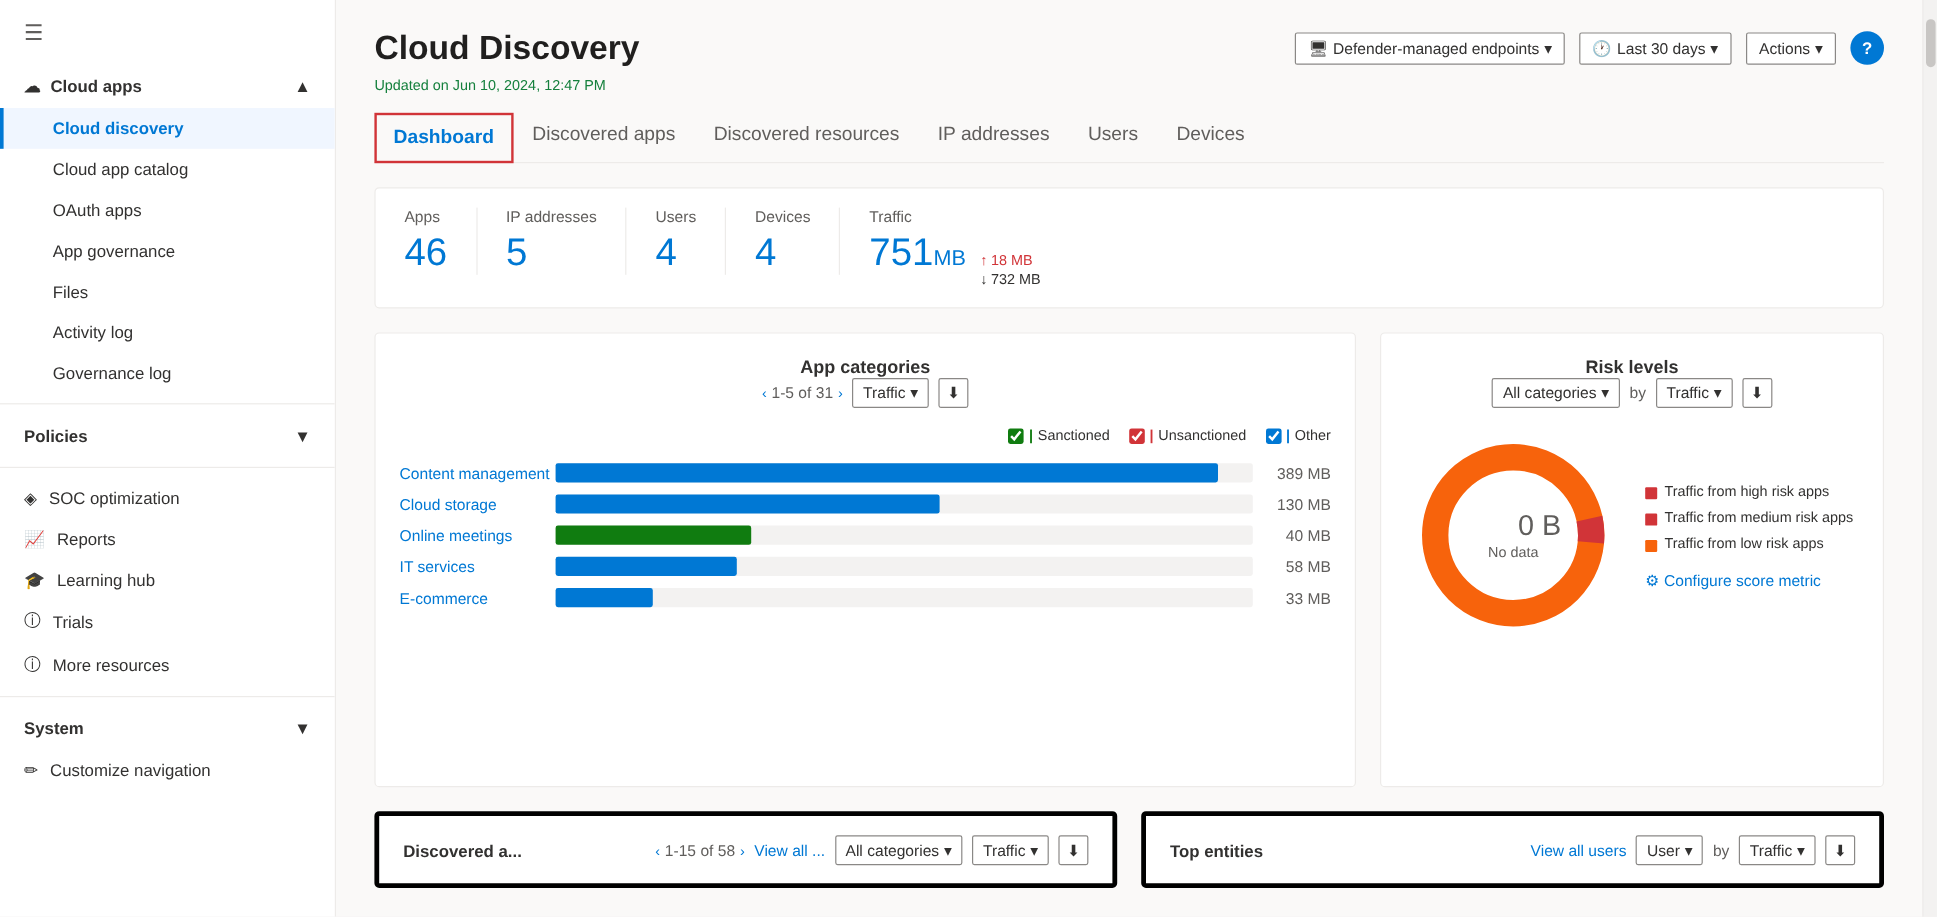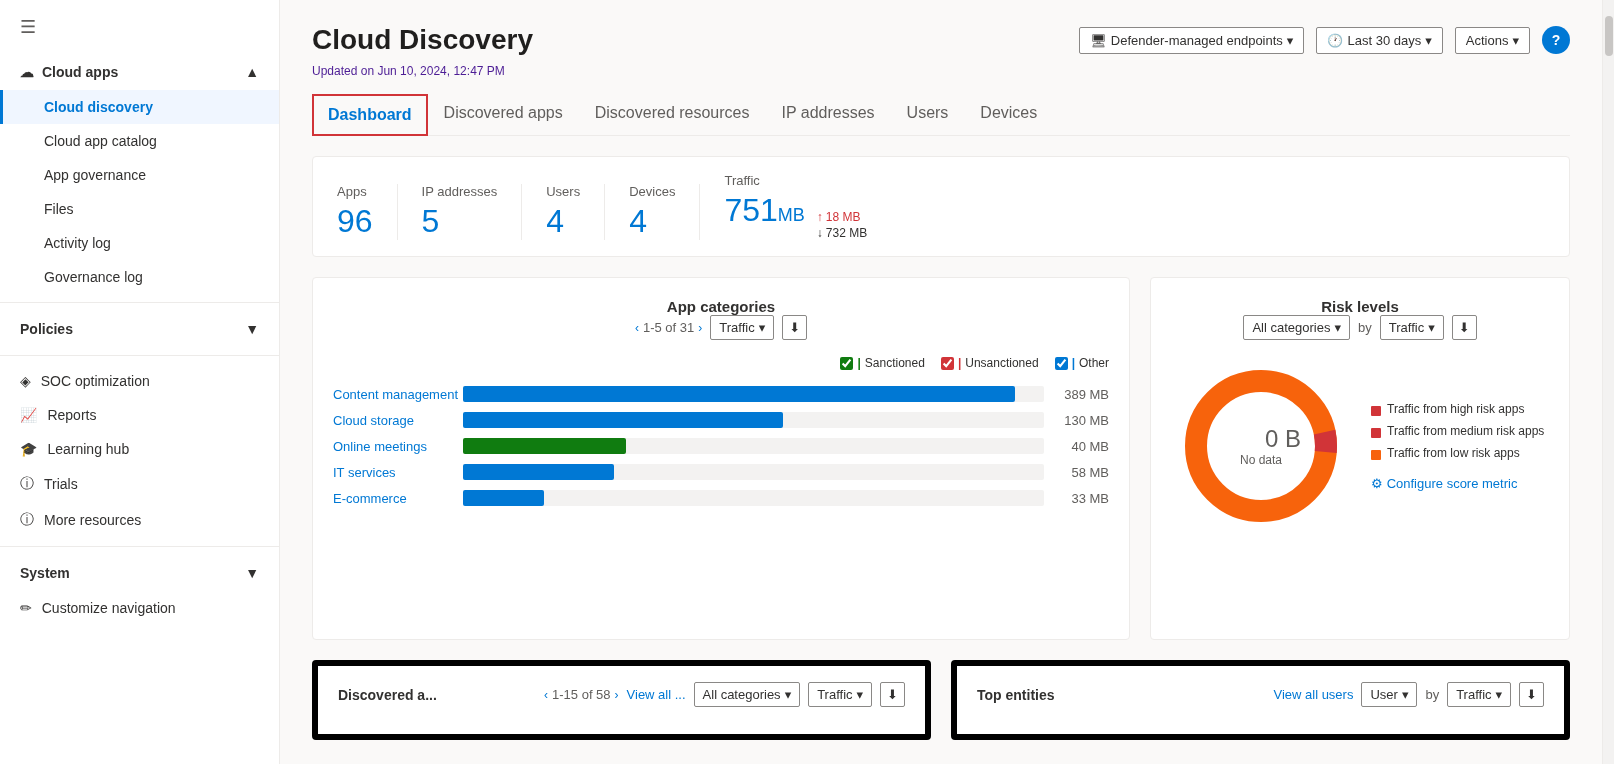--- a/index.html
+++ b/index.html
@@ -82,32 +82,32 @@
       display: flex; align-items: center; gap: 4px;
       padding: 5px 10px; border: 1px solid #8a8886; border-radius: 2px;
       background: #fff; cursor: pointer; font-size: 13px; color: #323130;
     }
     .help-btn {
       width: 28px; height: 28px; border-radius: 50%; background: #0078d4;
       color: #fff; display: flex; align-items: center; justify-content: center;
       cursor: pointer; font-weight: 700; font-size: 14px;
     }
 
-    .updated-text { font-size: 12px; color: #4c1d95; margin-bottom: 16px; }
+    .updated-text { font-size: 12px; color: #15803d; margin-bottom: 16px; }
 
     
     .tabs { display: flex; gap: 0; border-bottom: 1px solid #edebe9; margin-bottom: 20px; }
     .tab {
       padding: 10px 16px; cursor: pointer; font-size: 16px; color: #605e5c;
       border-bottom: 2px solid transparent; margin-bottom: -1px;
     }
 
     
     .stats-row {
-      display: flex; align-items: flex-end; gap: 0;
+      display: flex; align-items: flex-start; gap: 0;
       background: #fff; border: 1px solid #edebe9; border-radius: 4px;
       padding: 16px 24px; margin-bottom: 20px;
     }
     .stat-item {
       display: flex; flex-direction: column; align-items: flex-start;
       padding: 0 24px; border-right: 1px solid #edebe9;
     }
     .stat-item:first-child { padding-left: 0; }
     .stat-item:last-child { border-right: none; }
     .stat-label { font-size: 13px; color: #605e5c; margin-bottom: 4px; }
@@ -166,22 +166,22 @@
     .donut-center-value { font-size: 24px; font-weight: 300; color: #605e5c; margin-left: 44px; }
     .donut-center-label { font-size: 12px; color: #605e5c; }
     .risk-legend { display: flex; flex-direction: column; gap: 8px; font-size: 12px; }
     .risk-legend-item { display: flex; align-items: flex-end; gap: 6px; }
     .risk-dot { width: 10px; height: 10px; display: inline-block; border-radius: 1px; }
     .configure-link { color: #0078d4; cursor: pointer; display: flex; align-items: center; gap: 4px; margin-top: 8px; font-size: 13px; }
 
     
     .bottom-cards-row { display: flex; gap: 20px; margin-top: 20px; }
     .bottom-card {
-      background: #fff; border: 6px solid #000000; border-radius: 4px;
-      padding: 16px 20px; flex: 1; height: 80px;
+      background: #fff; border: 4px solid #000000; border-radius: 4px;
+      padding: 16px 20px; flex: 1; height: 64px;
     }
     .bottom-card-header {
       display: flex; align-items: center; justify-content: space-between;
     }
     .bottom-card-title { font-size: 14px; font-weight: 600; }
 
     
     .sidebar::-webkit-scrollbar { width: 4px; }
     .sidebar::-webkit-scrollbar-thumb { background: #c8c6c4; border-radius: 2px; }
 
@@ -216,20 +216,23 @@
       <span>Cloud apps</span>
     </span>
     <span>▲</span>
   </div>
 
   <div class="sidebar-item active">
     <span>Cloud discovery</span>
   </div>
   <div class="sidebar-item">
     <span>Cloud app catalog</span>
+  </div>
+  <div class="sidebar-item">
+    <span>OAuth apps</span>
   </div>
   <div class="sidebar-item">
     <span>App governance</span>
   </div>
   <div class="sidebar-item">
     <span>Files</span>
   </div>
   <div class="sidebar-item">
     <span>Activity log</span>
   </div>
@@ -310,21 +313,21 @@
     <div class="tab">Discovered apps</div>
     <div class="tab">Discovered resources</div>
     <div class="tab">IP addresses</div>
     <div class="tab">Users</div>
     <div class="tab">Devices</div>
   </div>
 
   <div class="stats-row">
     <div class="stat-item">
       <span class="stat-label">Apps</span>
-      <span class="stat-value">96</span>
+      <span class="stat-value">46</span>
     </div>
     <div class="stat-item">
       <span class="stat-label">IP addresses</span>
       <span class="stat-value">5</span>
     </div>
     <div class="stat-item">
       <span class="stat-label">Users</span>
       <span class="stat-value">4</span>
     </div>
     <div class="stat-item">

